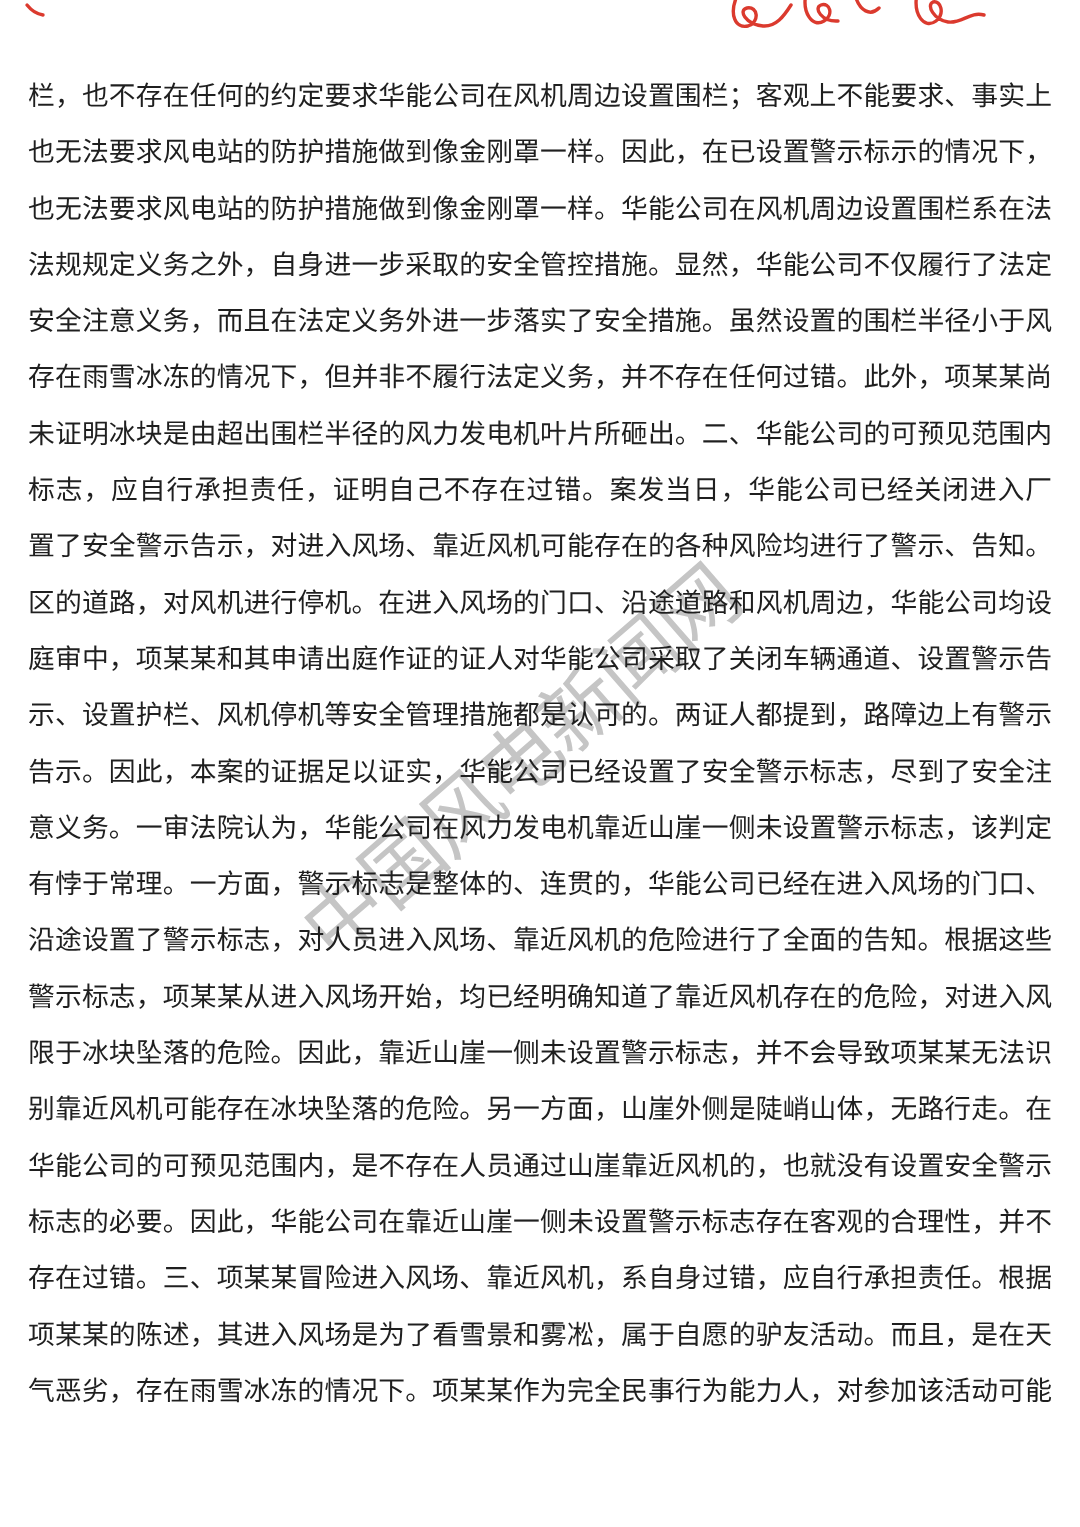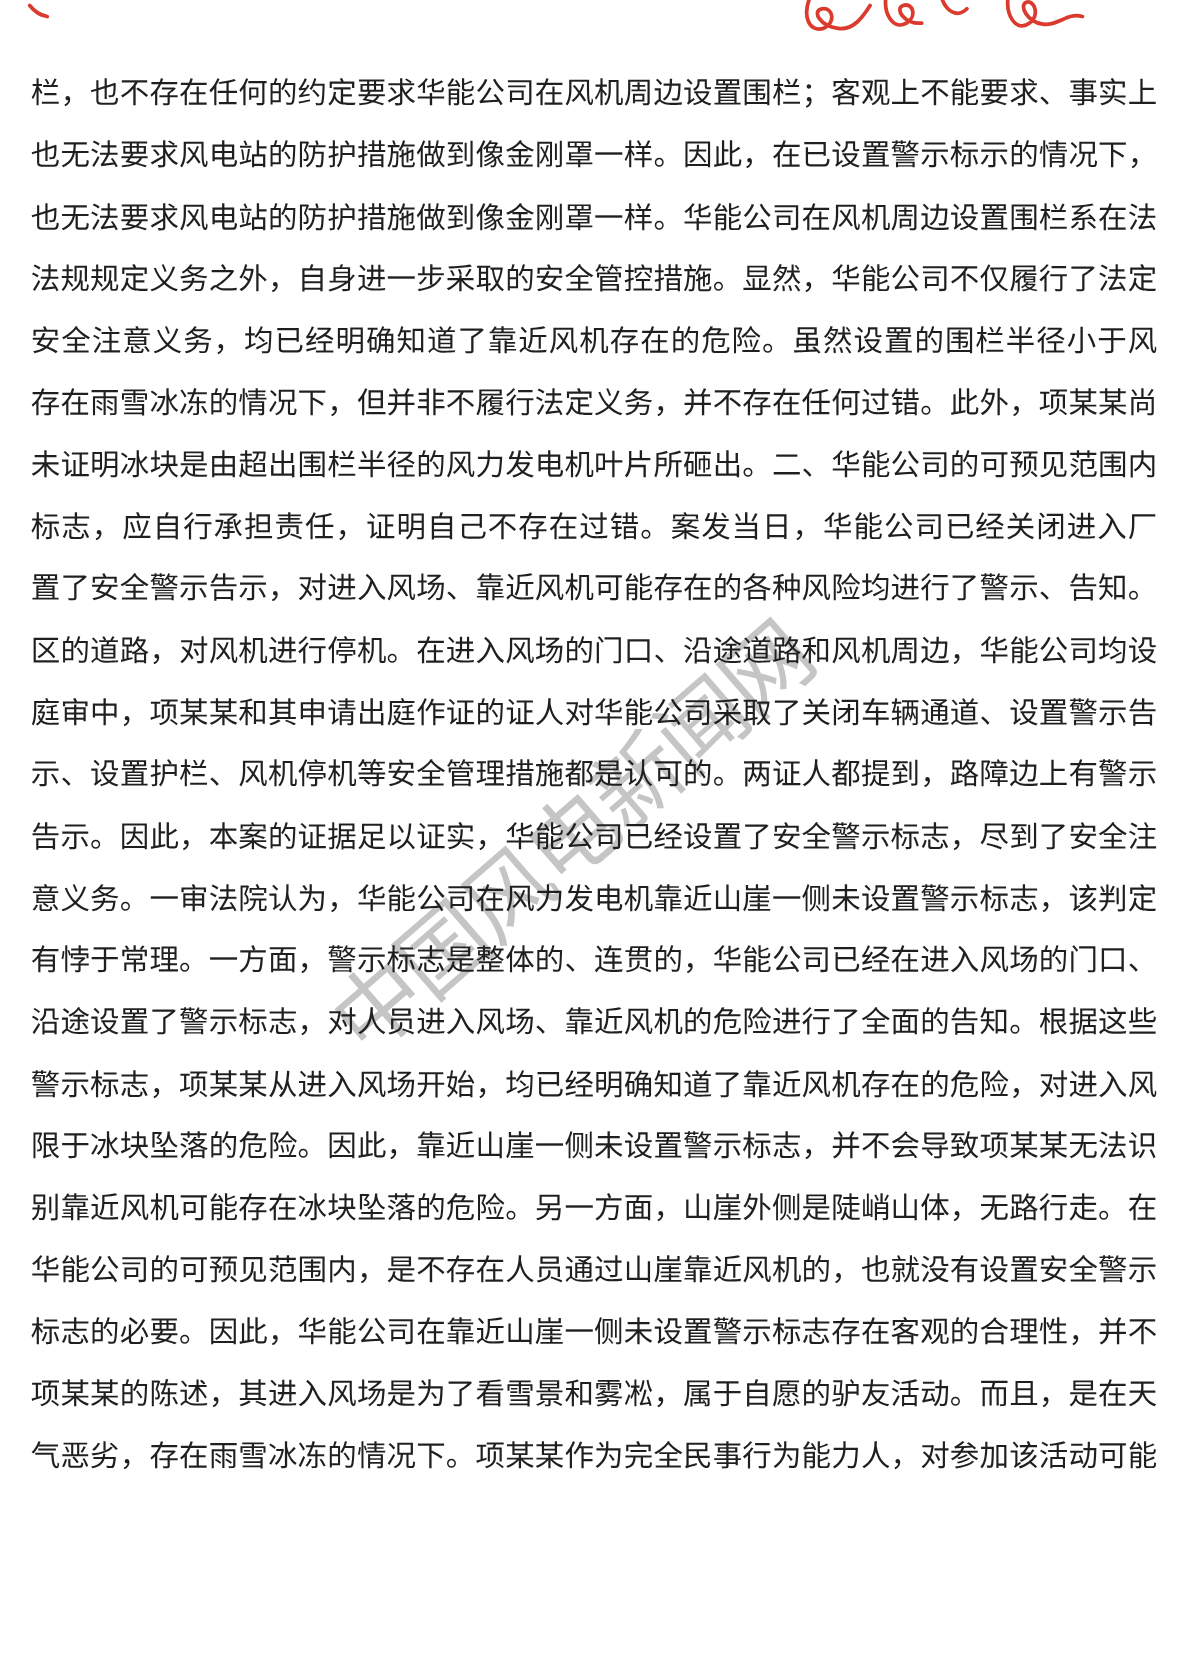--- a/index.html
+++ b/index.html
@@ -23,21 +23,21 @@
     white-space:nowrap;
     color:var(--wm-color,#c5c5c5);
     z-index:0;
     user-select:none;
   }
   
   .text-body{
     position:absolute;
     left:28px;
     right:28px;
-    top:57px;
+    top:68px;
     z-index:1;
   }
   .text-line{
     height:56.3px;
     line-height:56.3px;
     font-size:26.8px;
     color:var(--ink,#1f1f1f);
     text-align:justify;
     text-align-last:justify;
     overflow:hidden;
@@ -74,34 +74,35 @@
   </svg>
 
   <div class="watermark">中国风电新闻网</div>
 
   <div class="text-body">
 
   <p class="text-line">栏，也不存在任何的约定要求华能公司在风机周边设置围栏；客观上不能要求、事实上</p>
       <p class="text-line">也无法要求风电站的防护措施做到像金刚罩一样。因此，在已设置警示标示的情况下，</p>
       <p class="text-line">也无法要求风电站的防护措施做到像金刚罩一样。华能公司在风机周边设置围栏系在法律</p>
       <p class="text-line">法规规定义务之外，自身进一步采取的安全管控措施。显然，华能公司不仅履行了法定</p>
-      <p class="text-line">安全注意义务，均已经明确知道了靠近风机存在的危险。虽然设置的围栏半径小于风</p>
+      <p class="text-line">安全注意义务，而且在法定义务外进一步落实了安全措施。虽然设置的围栏半径小于风</p>
       <p class="text-line">存在雨雪冰冻的情况下，但并非不履行法定义务，并不存在任何过错。此外，项某某尚</p>
       <p class="text-line">未证明冰块是由超出围栏半径的风力发电机叶片所砸出。二、华能公司的可预见范围内</p>
       <p class="text-line">标志，应自行承担责任，证明自己不存在过错。案发当日，华能公司已经关闭进入厂</p>
       <p class="text-line">置了安全警示告示，对进入风场、靠近风机可能存在的各种风险均进行了警示、告知。</p>
       <p class="text-line">区的道路，对风机进行停机。在进入风场的门口、沿途道路和风机周边，华能公司均设</p>
       <p class="text-line">庭审中，项某某和其申请出庭作证的证人对华能公司采取了关闭车辆通道、设置警示告</p>
       <p class="text-line">示、设置护栏、风机停机等安全管理措施都是认可的。两证人都提到，路障边上有警示</p>
       <p class="text-line">告示。因此，本案的证据足以证实，华能公司已经设置了安全警示标志，尽到了安全注</p>
       <p class="text-line">意义务。一审法院认为，华能公司在风力发电机靠近山崖一侧未设置警示标志，该判定</p>
       <p class="text-line">有悖于常理。一方面，警示标志是整体的、连贯的，华能公司已经在进入风场的门口、</p>
       <p class="text-line">沿途设置了警示标志，对人员进入风场、靠近风机的危险进行了全面的告知。根据这些</p>
       <p class="text-line">警示标志，项某某从进入风场开始，均已经明确知道了靠近风机存在的危险，对进入风场</p>
       <p class="text-line">限于冰块坠落的危险。因此，靠近山崖一侧未设置警示标志，并不会导致项某某无法识</p>
       <p class="text-line">别靠近风机可能存在冰块坠落的危险。另一方面，山崖外侧是陡峭山体，无路行走。在</p>
       <p class="text-line">华能公司的可预见范围内，是不存在人员通过山崖靠近风机的，也就没有设置安全警示</p>
       <p class="text-line">标志的必要。因此，华能公司在靠近山崖一侧未设置警示标志存在客观的合理性，并不</p>
+      <p class="text-line">存在过错。三、项某某冒险进入风场、靠近风机，系自身过错，应自行承担责任。根据</p>
       <p class="text-line">项某某的陈述，其进入风场是为了看雪景和雾凇，属于自愿的驴友活动。而且，是在天</p>
       <p class="text-line">气恶劣，存在雨雪冰冻的情况下。项某某作为完全民事行为能力人，对参加该活动可能</p>
     </div>
 
 </div>
 
 </body></html>

